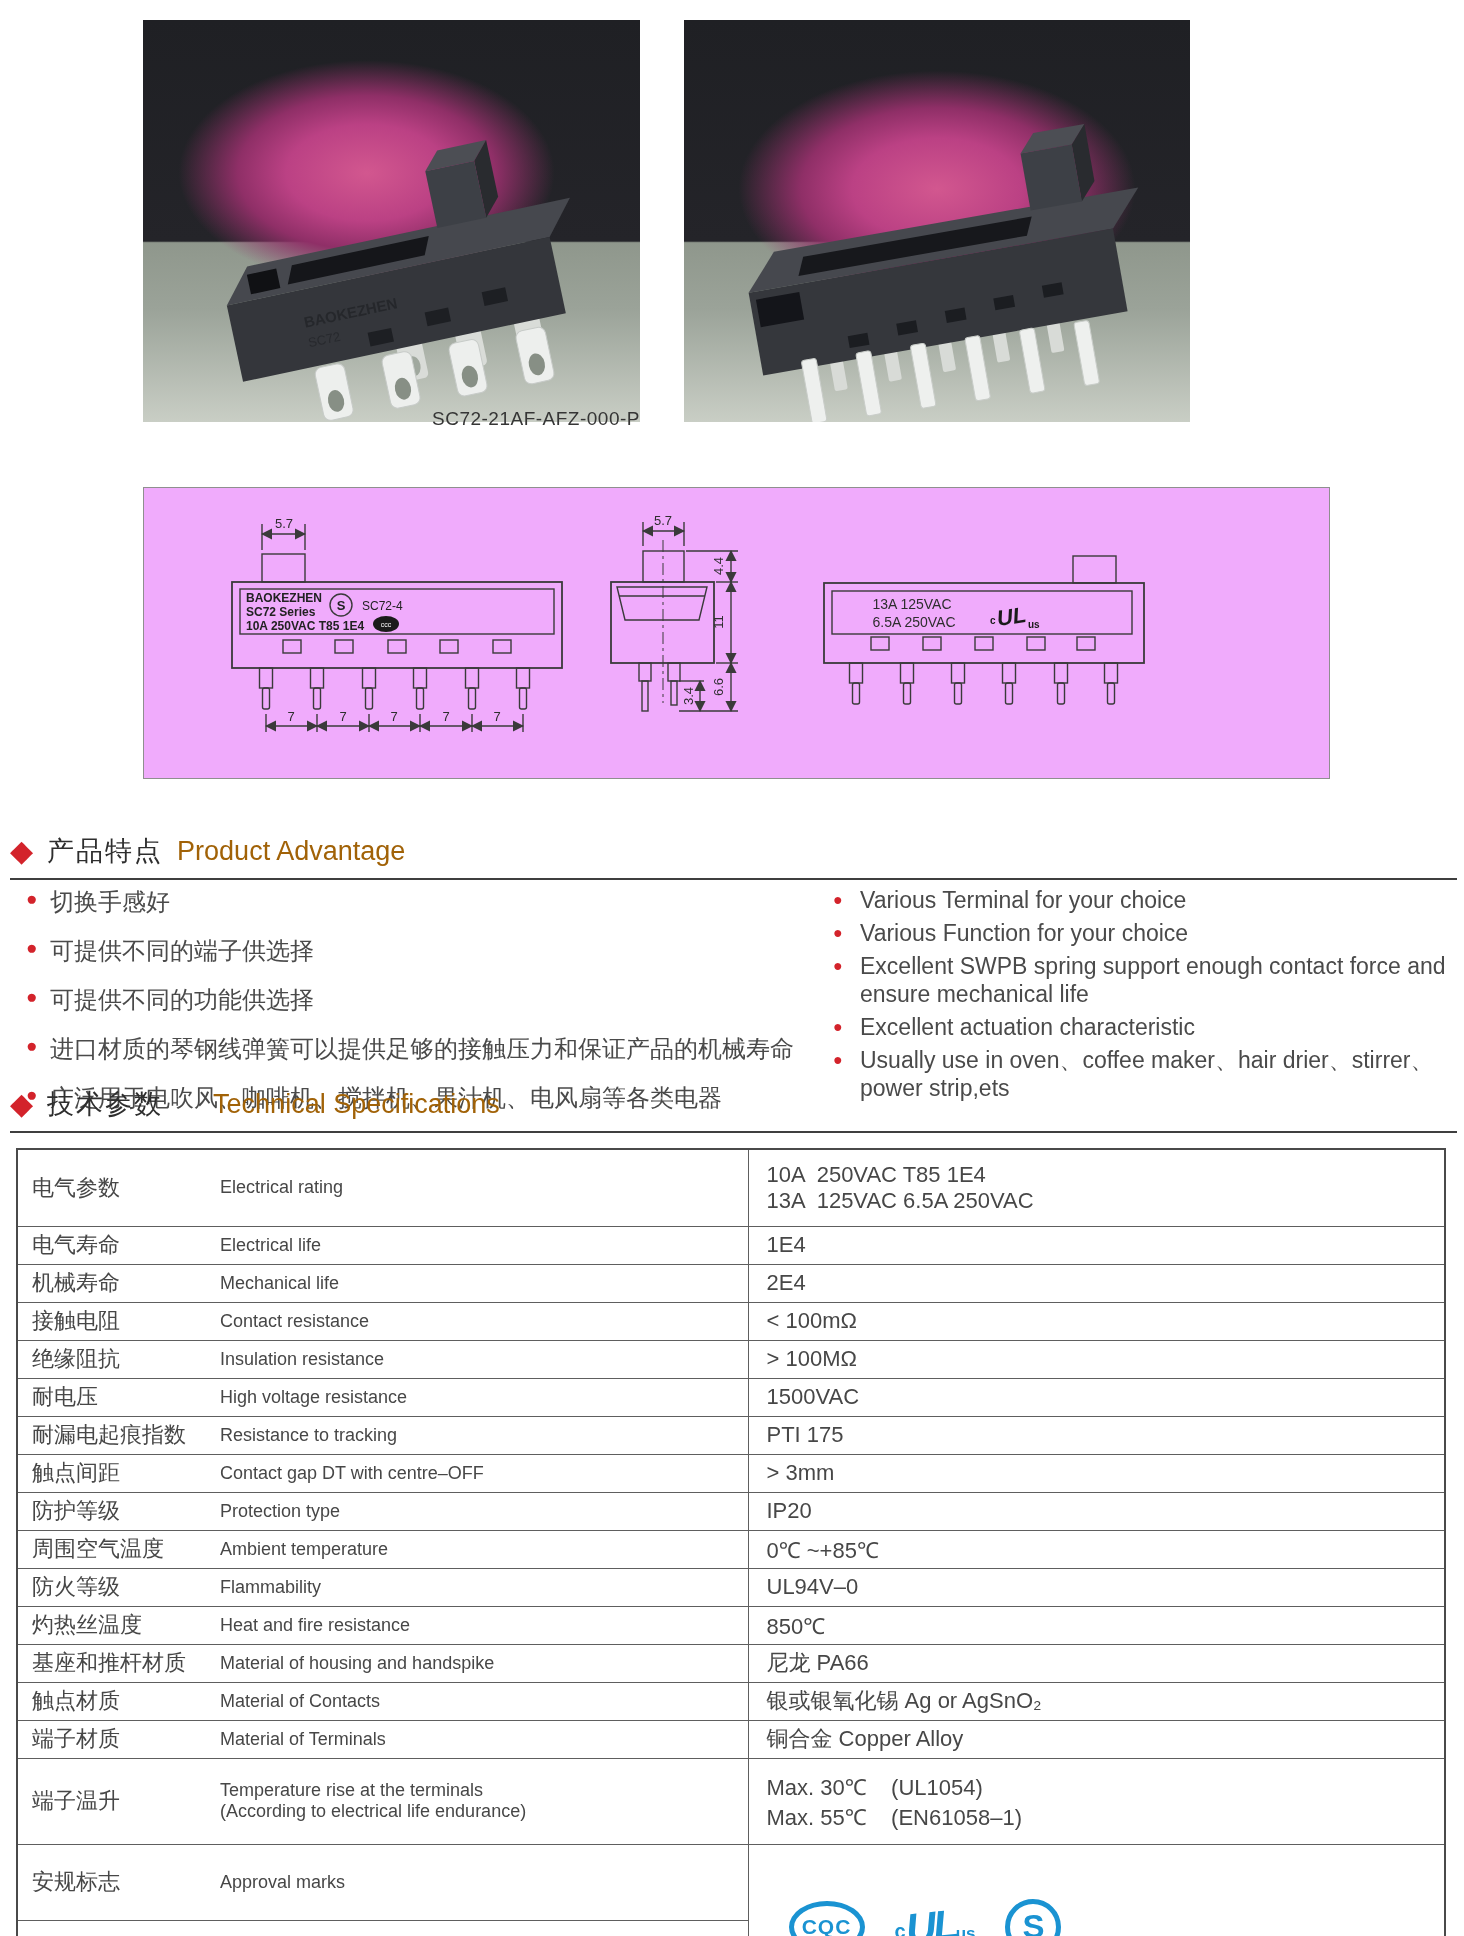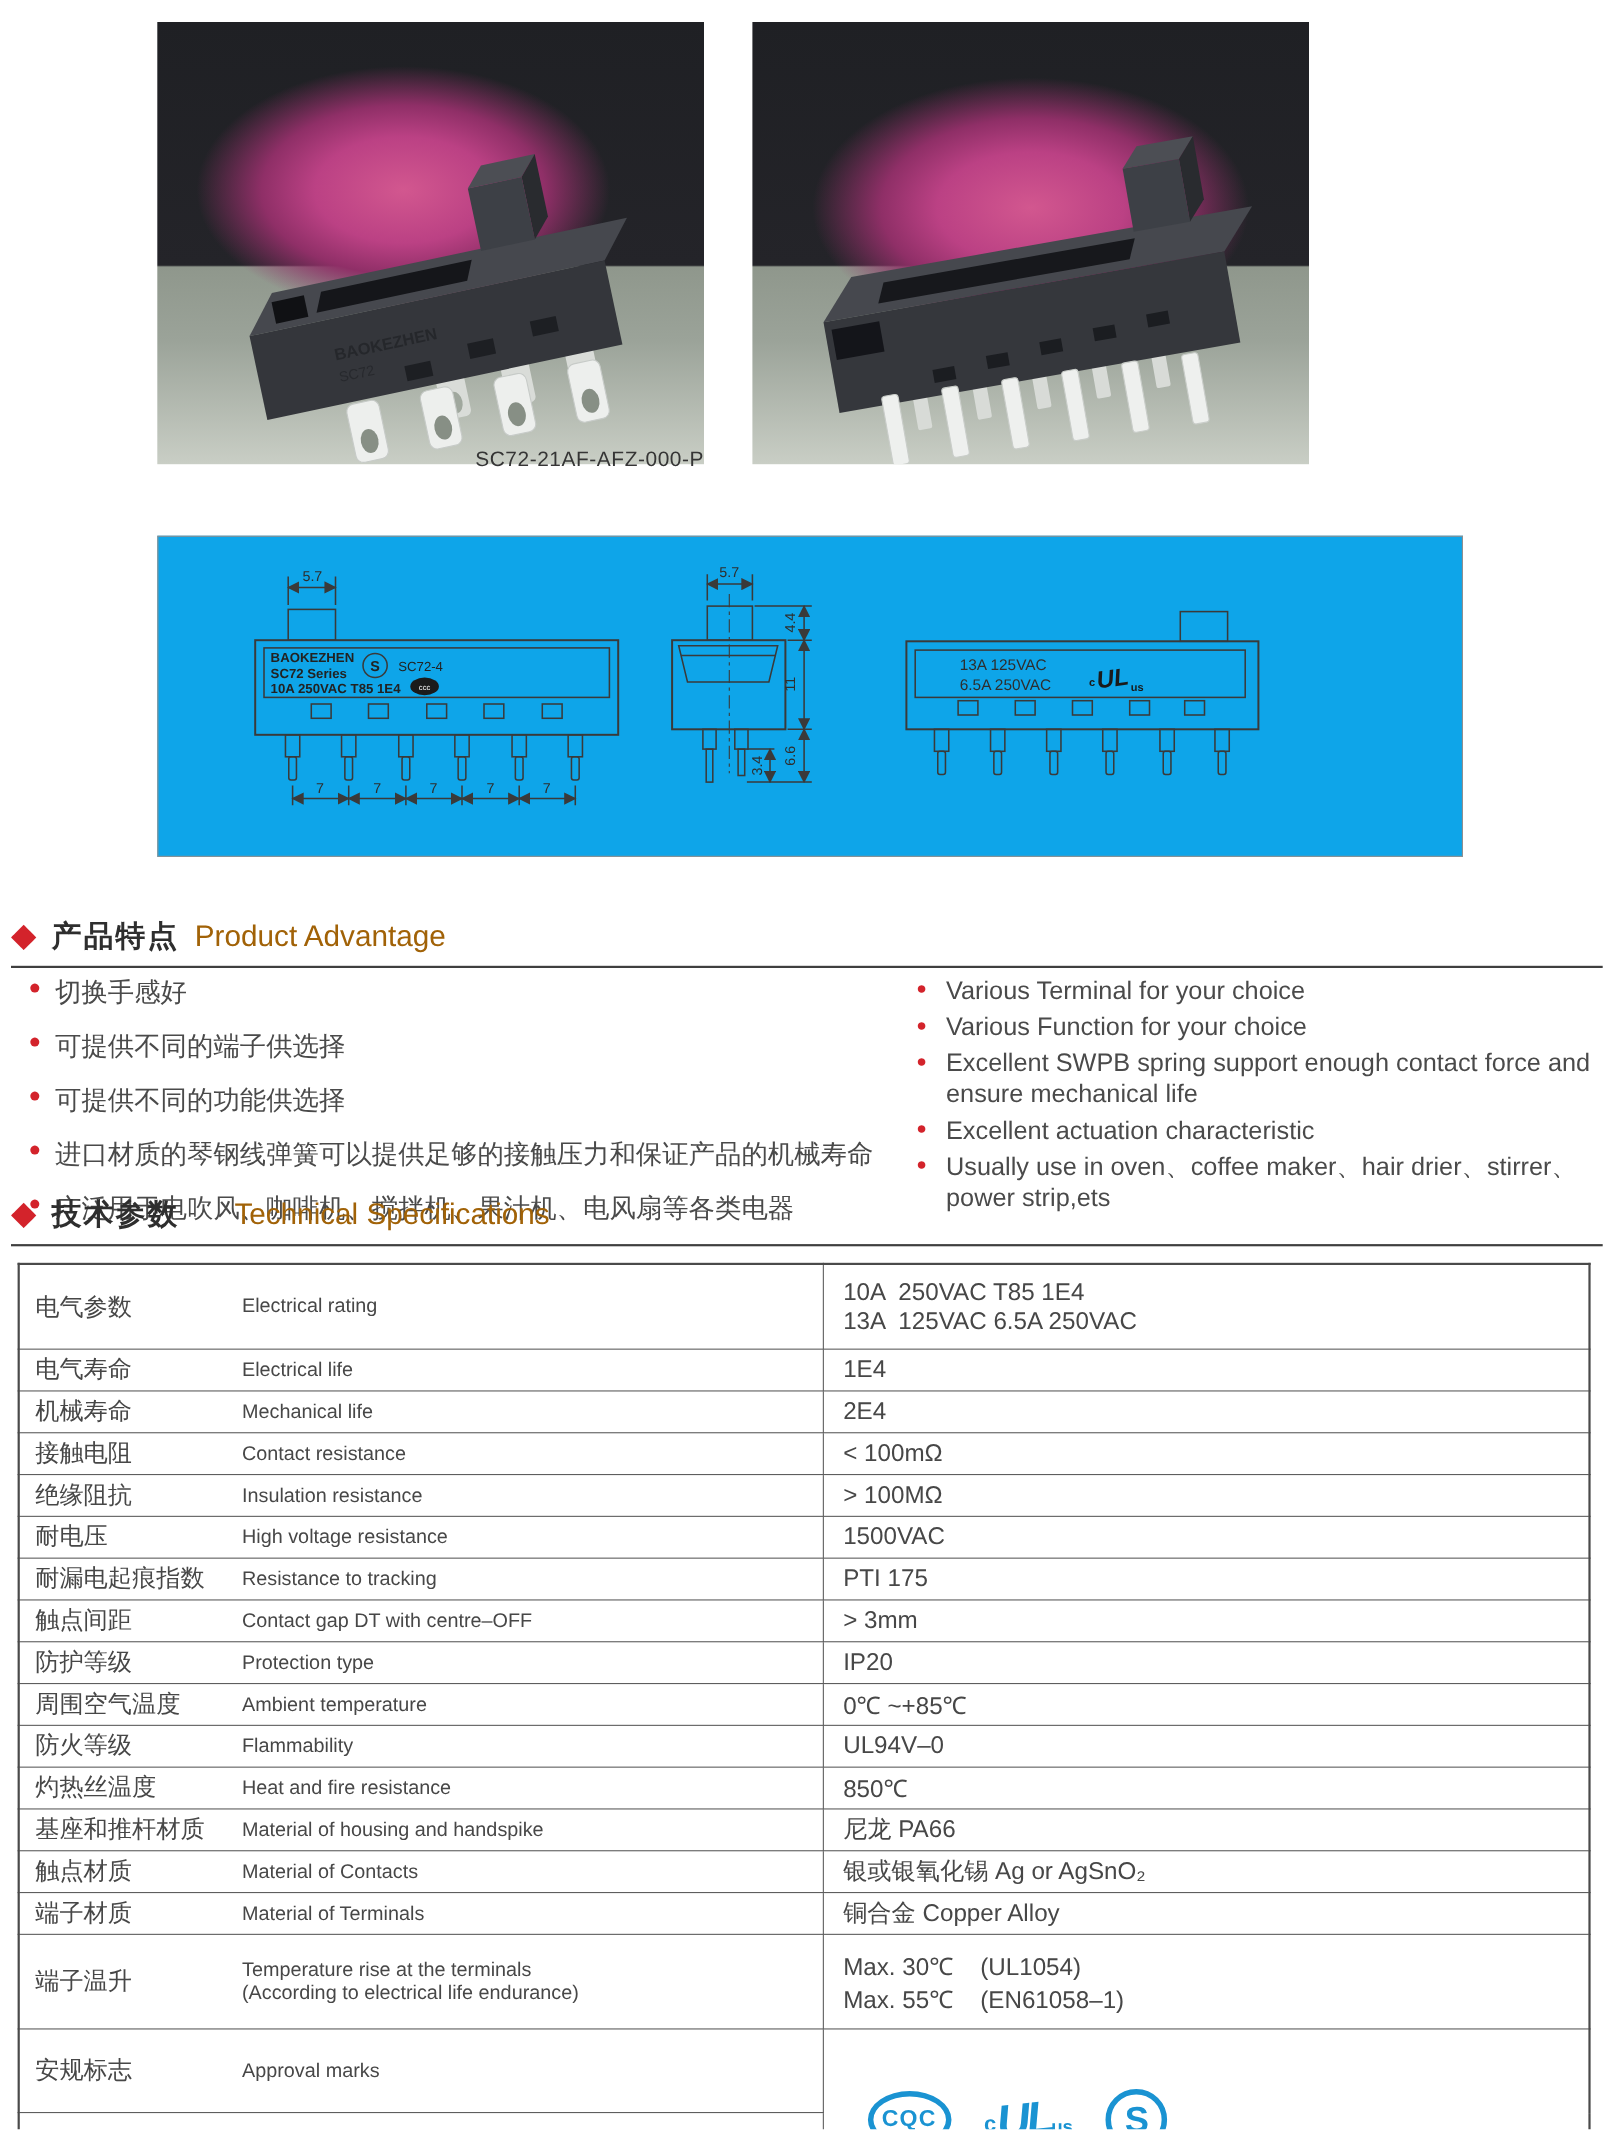--- a/index.html
+++ b/index.html
@@ -23,29 +23,29 @@
   .photo2{left:684px;width:506px;
     background:
       radial-gradient(ellipse 56% 42% at 50% 42%, #d2578f 0%, #bb4184 30%, #8f2f67 48%, rgba(34,30,40,0) 70%),
       linear-gradient(to bottom,#1f2024 0%,#242429 55%,#8f978c 55.4%,#9ba399 72%,#c9cec5 100%);}
 
   .ptitle{position:absolute;top:408px;font-size:19px;color:#353535;text-align:right;letter-spacing:.5px}
   .t1{left:143px;width:497px}
   .t2{left:684px;width:506px}
 
   
-  .drawbox{position:absolute;left:143px;top:487px;width:1187px;height:292px;border:1px solid #8f8f8f;background:#0ea5e9}
+  .drawbox{position:absolute;left:143px;top:487px;width:1187px;height:292px;border:1px solid #8f8f8f;background:#f0abfc}
   .drawbox svg{position:absolute;left:0;top:0}
 
   
   .sect-head{position:absolute;left:10px;width:1447px;display:flex;align-items:center;gap:14px;border-bottom:2px solid #3f3f3f;padding-bottom:9px}
   .adv-head{top:833px}
   .spec-head{top:1086px}
   .dia{color:var(--accent-red);font-size:30px;line-height:1}
-  .h-zh{font-size:27px;font-weight:bold;color:#2e2e2e;letter-spacing:2px}
+  .h-zh{font-size:27px;font-weight:normal;color:#2e2e2e;letter-spacing:2px}
   .h-en{font-size:27px;color:#a16207}
   .spec-head .h-en{margin-left:36px}
 
   
   .blist{position:absolute;list-style:none;margin:0;padding:0}
   .blist li{display:flex;color:#4a4a4a}
   .dot{color:var(--accent-red)}
   .zh-list{left:26px;top:886px;width:800px}
   .zh-list li{font-size:24px;margin-bottom:17px}
   .zh-list .dot{flex:0 0 24px;font-size:19px;line-height:1.4}

